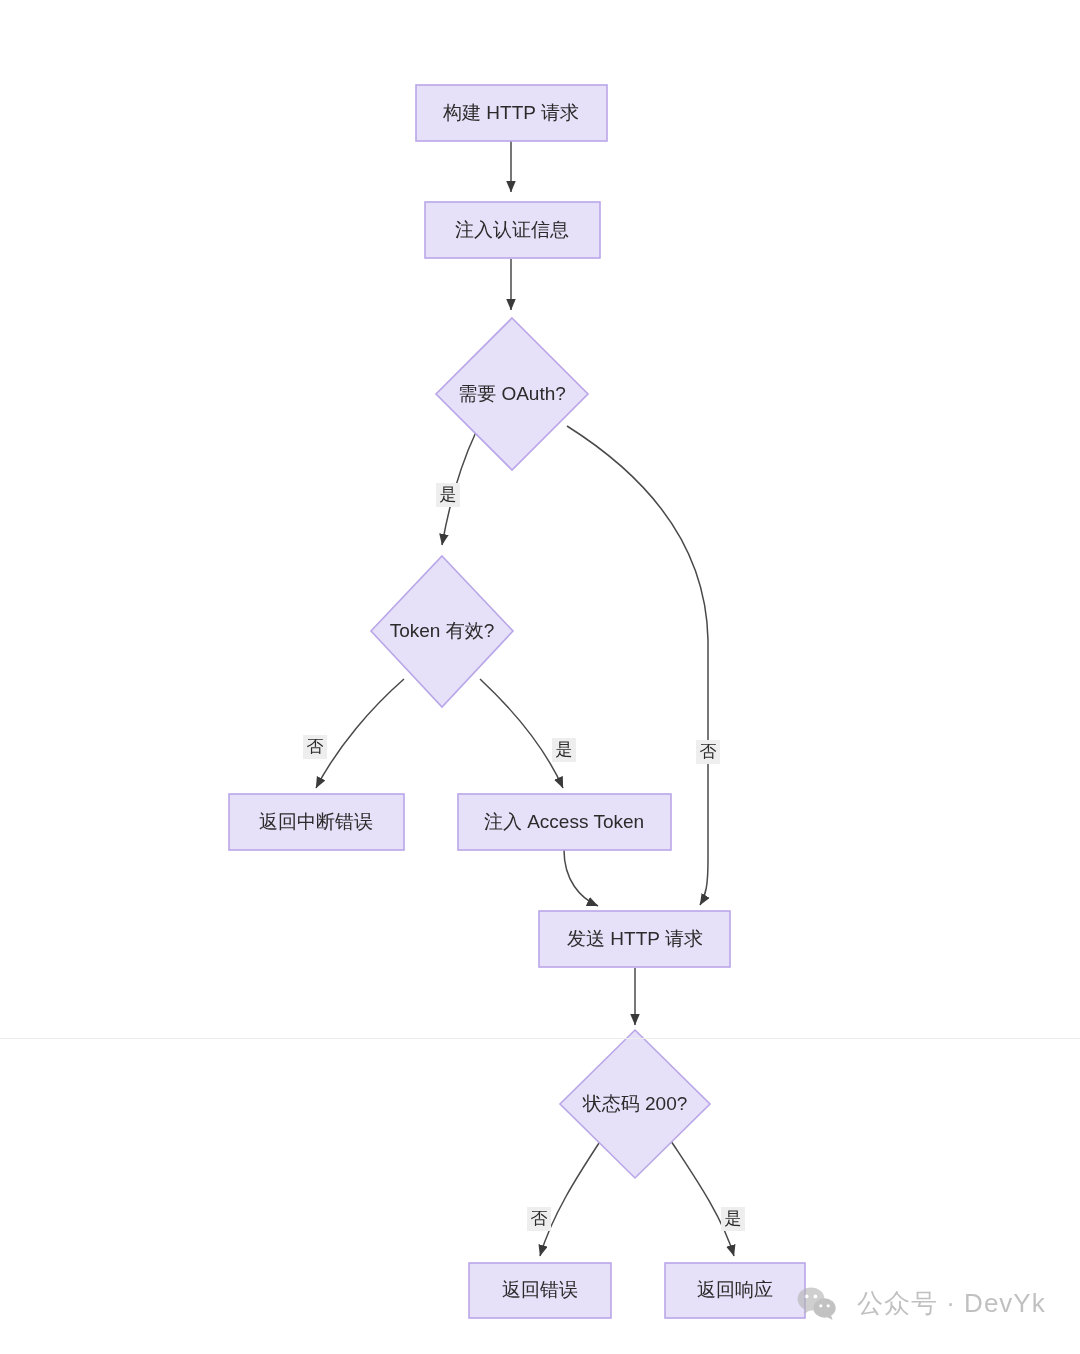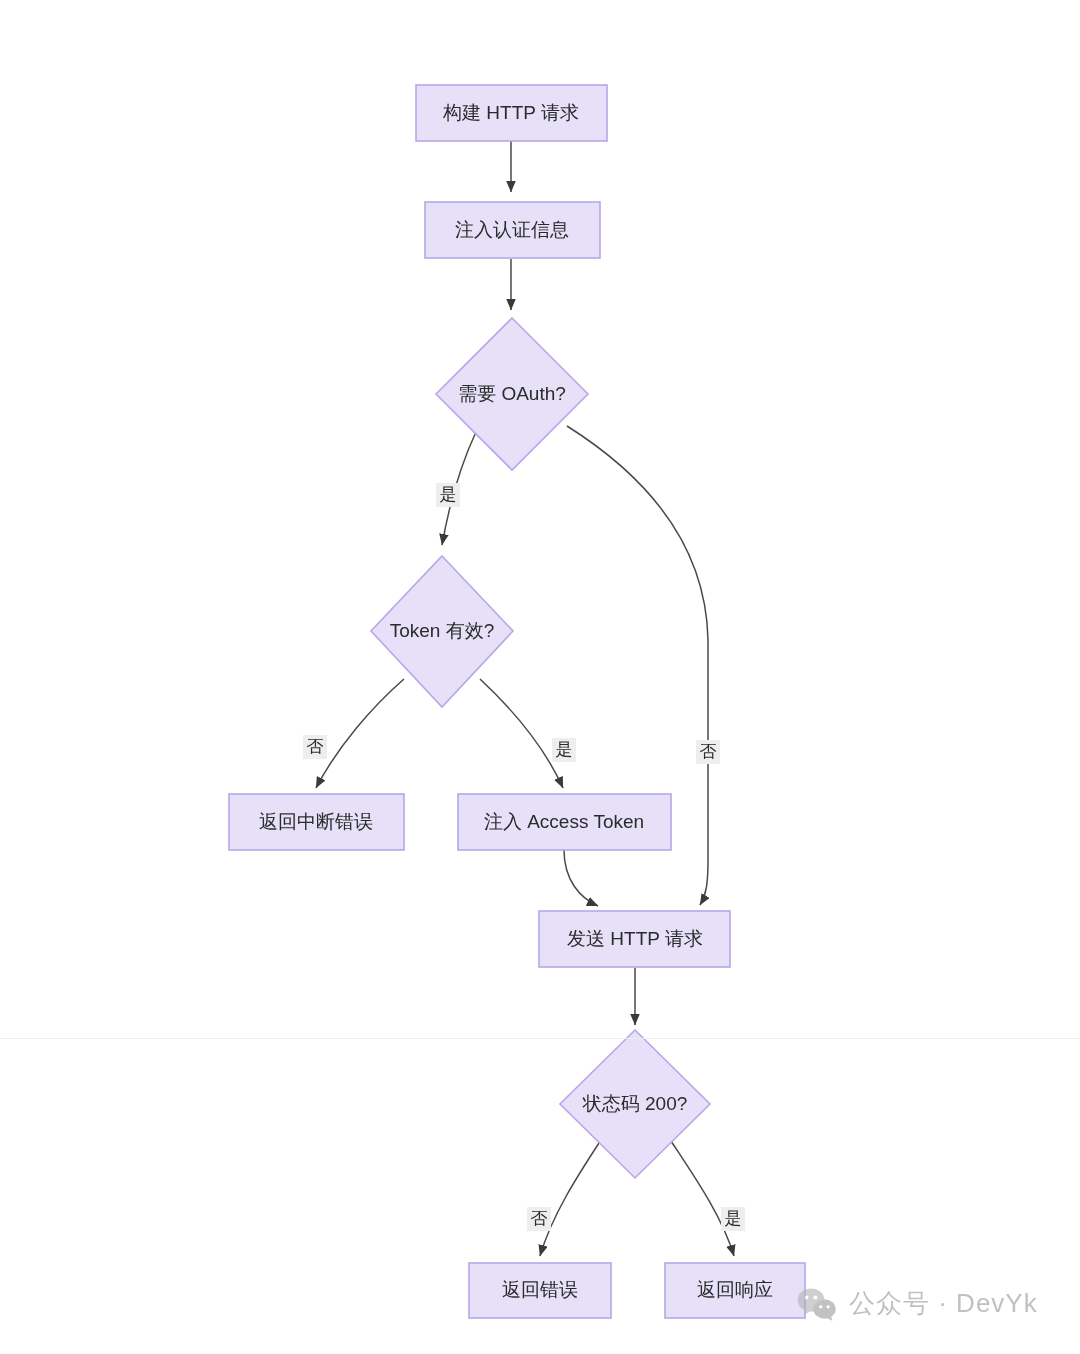--- a/index.html
+++ b/index.html
@@ -67,22 +67,21 @@
     right: 0;
     bottom: 7px;
     height: 1px;
     background: #ededed;
   }
   .watermark {
     position: absolute;
     left: 797px;
     top: 1286px;
     display: flex;
-    align-items: center;
-    gap: 12px;
+    gap: 20px;
     opacity: 0.62;
     pointer-events: none;
   }
   .watermark-text {
     font-family: "Liberation Sans", "DejaVu Sans", sans-serif;
     font-size: 26px;
     color: #9b9b9b;
     letter-spacing: 1px;
     white-space: nowrap;
   }

